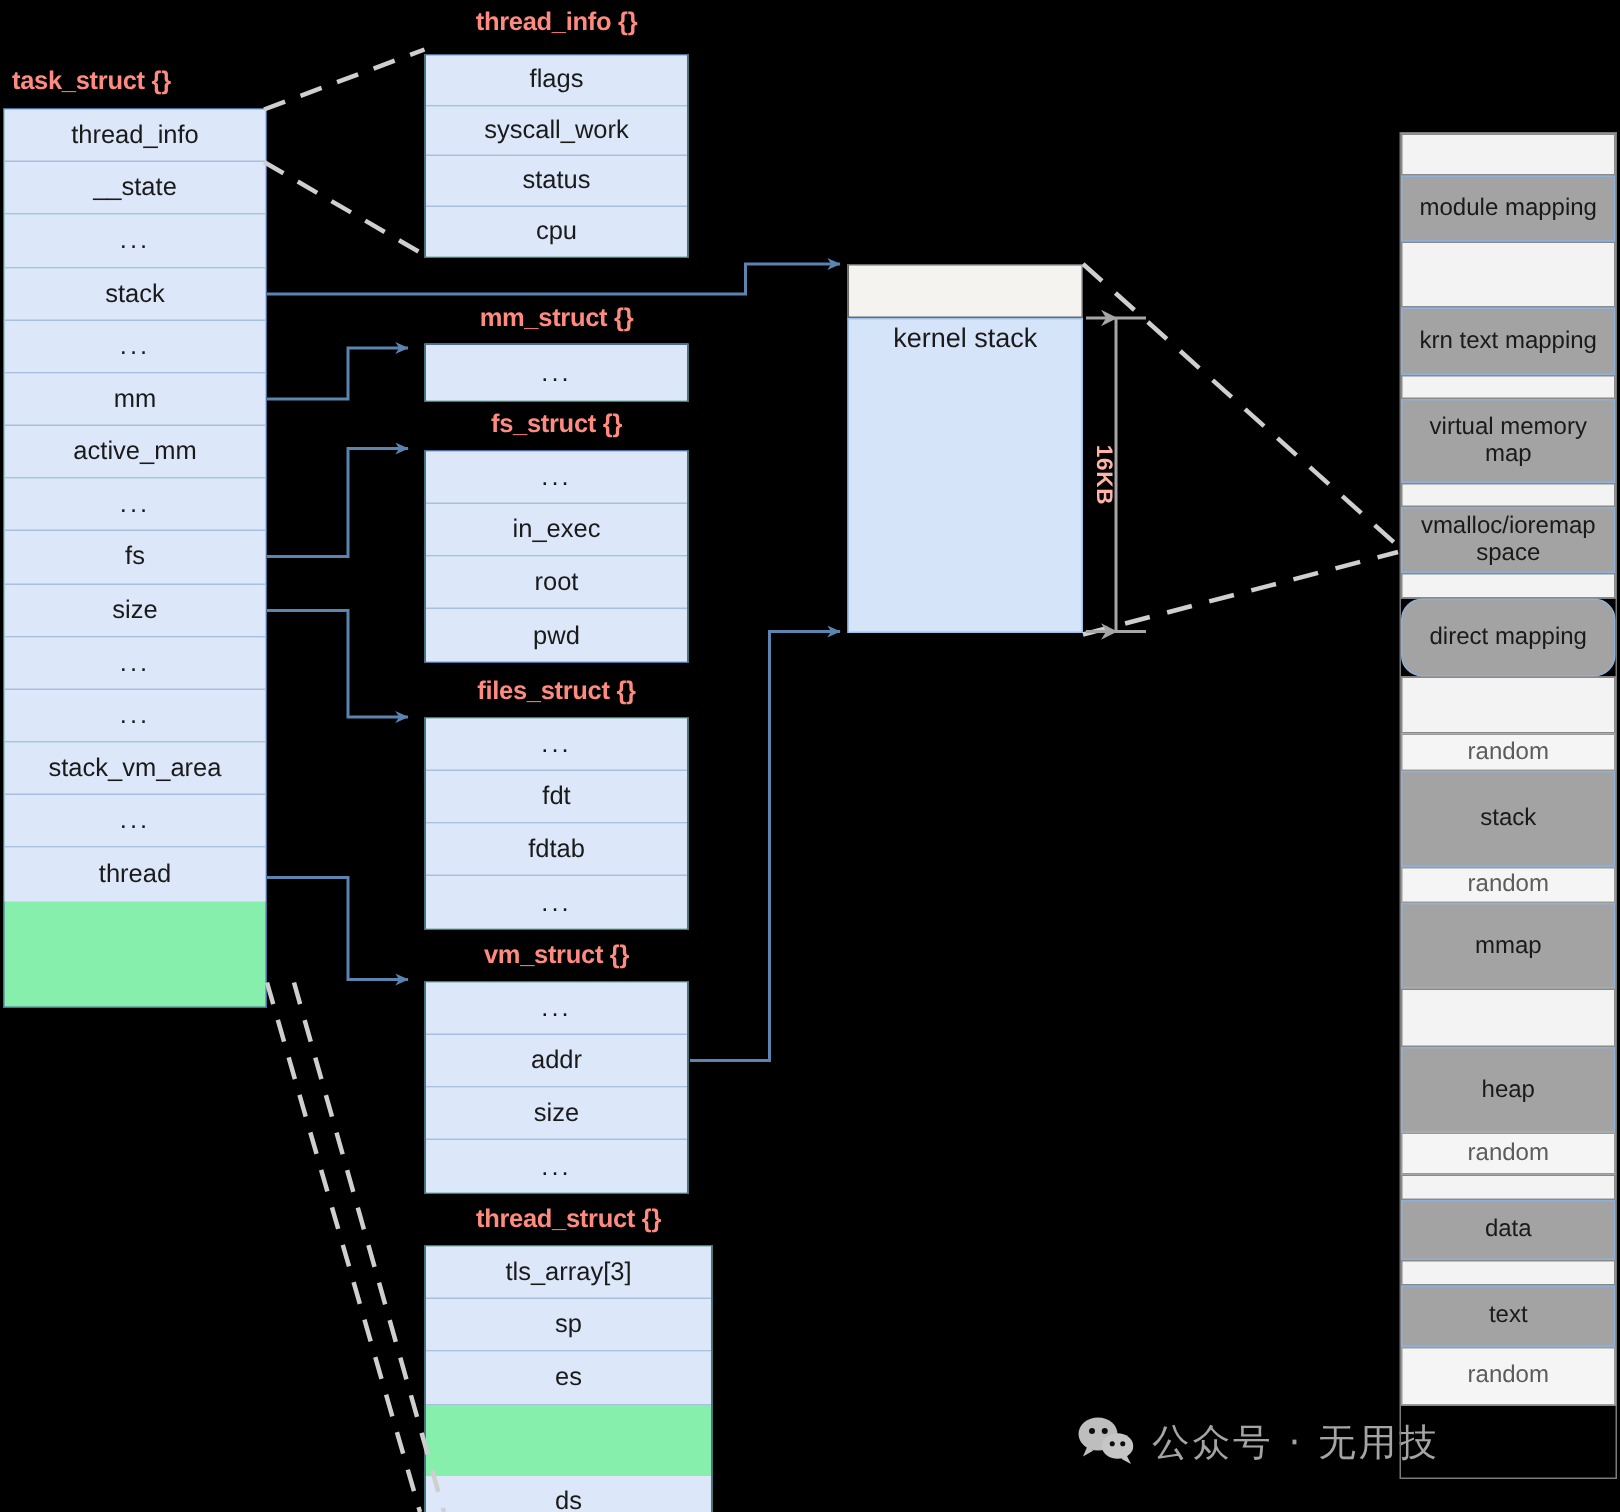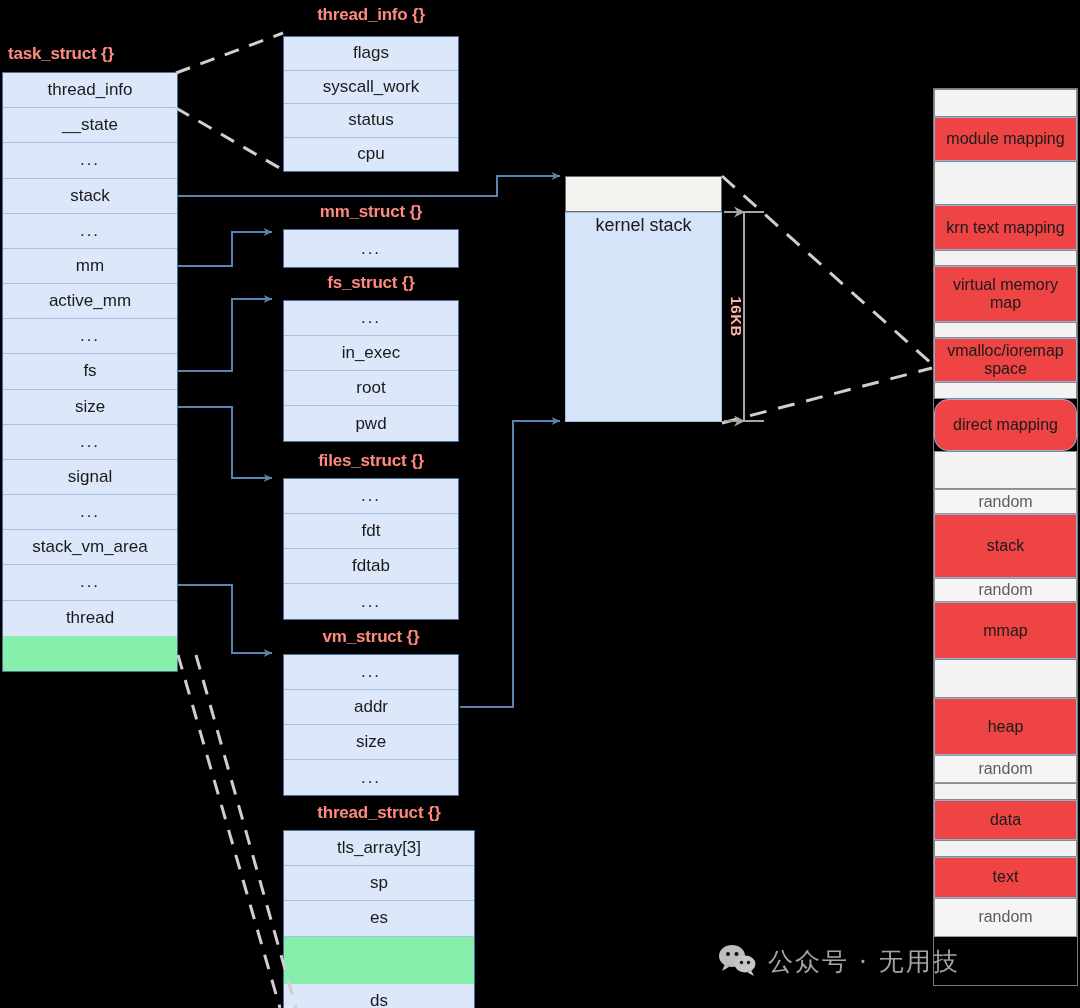--- a/index.html
+++ b/index.html
@@ -82,21 +82,21 @@
     align-items:center;
     justify-content:center;
     font-size:16px;
     color:#1a1a1a;
     text-align:center;
     line-height:1.12;
     white-space:normal;
     padding:0 3px;
     overflow:hidden;
   }
-  #memmap .mrow.blue  { background:#ef4444; border:1px solid #8fb0d8; }
+  #memmap .mrow.blue  { background:#a3a3a3; border:1px solid #8fb0d8; }
   #memmap .mrow.gray  { background:#f3f3f3; border:1px solid #8a8a8a; }
   #memmap .mrow.rand  { background:#f5f5f5; border:1px solid #9a9a9a; color:#5c5c5c; }
 
   
   #wires { position:absolute; left:0; top:0; width:1080px; height:1008px; z-index:5; pointer-events:none; }
 
   
   #watermark {
     position:absolute; left:718px; top:944px;
     display:flex; align-items:center; gap:10px;
@@ -165,21 +165,20 @@
       <div class="row" style="height: 35.1765px;">__state</div>
       <div class="row dots" style="height: 35.1765px;">...</div>
       <div class="row" style="height: 35.1765px;">stack</div>
       <div class="row dots" style="height: 35.1765px;">...</div>
       <div class="row" style="height: 35.1765px;">mm</div>
       <div class="row" style="height: 35.1765px;">active_mm</div>
       <div class="row dots" style="height: 35.1765px;">...</div>
       <div class="row" style="height: 35.1765px;">fs</div>
       <div class="row" style="height: 35.1765px;">size</div>
       <div class="row dots" style="height: 35.1765px;">...</div>
-      <div class="row" style="height: 35.1765px;">signal</div>
       <div class="row dots" style="height: 35.1765px;">...</div>
       <div class="row" style="height: 35.1765px;">stack_vm_area</div>
       <div class="row dots" style="height: 35.1765px;">...</div>
       <div class="row" style="height: 35.1765px;">thread</div>
     </div>
 
   <div class="struct-title" style="left:283px; top:5px; width:176px;">thread_info {}</div>
   <div class="struct-box" style="left:283px; top:36px; width:176px; height:136px;" id="box-thread_info">
       <div class="row" style="height: 33.5px;">flags</div>
       <div class="row" style="height: 33.5px;">syscall_work</div>

